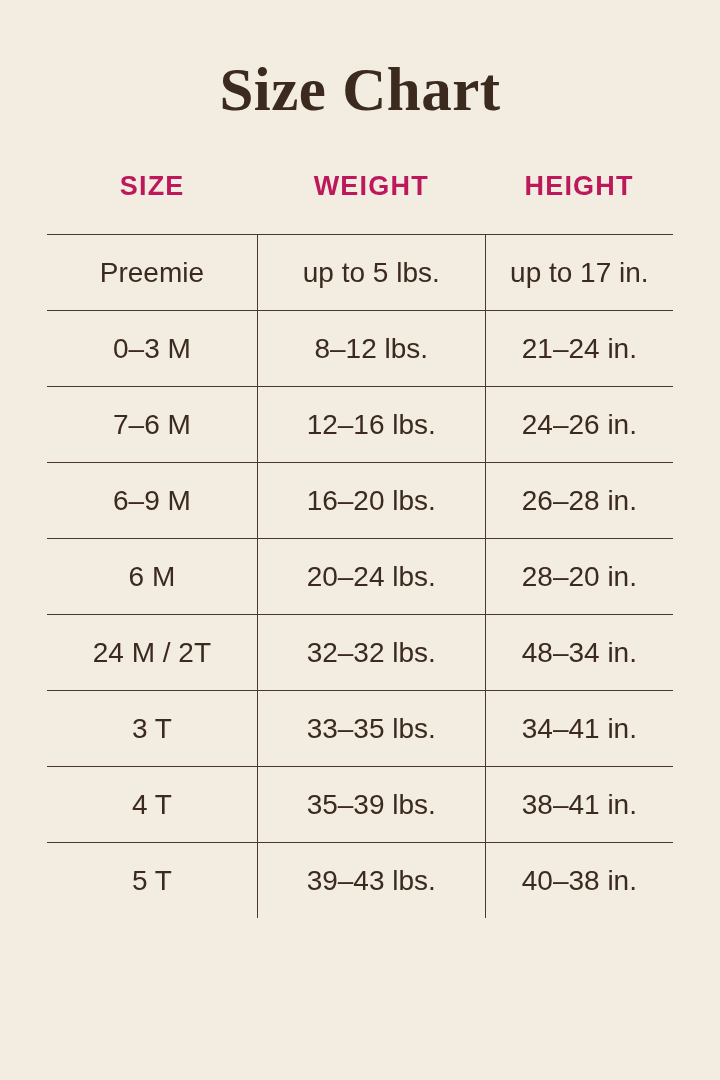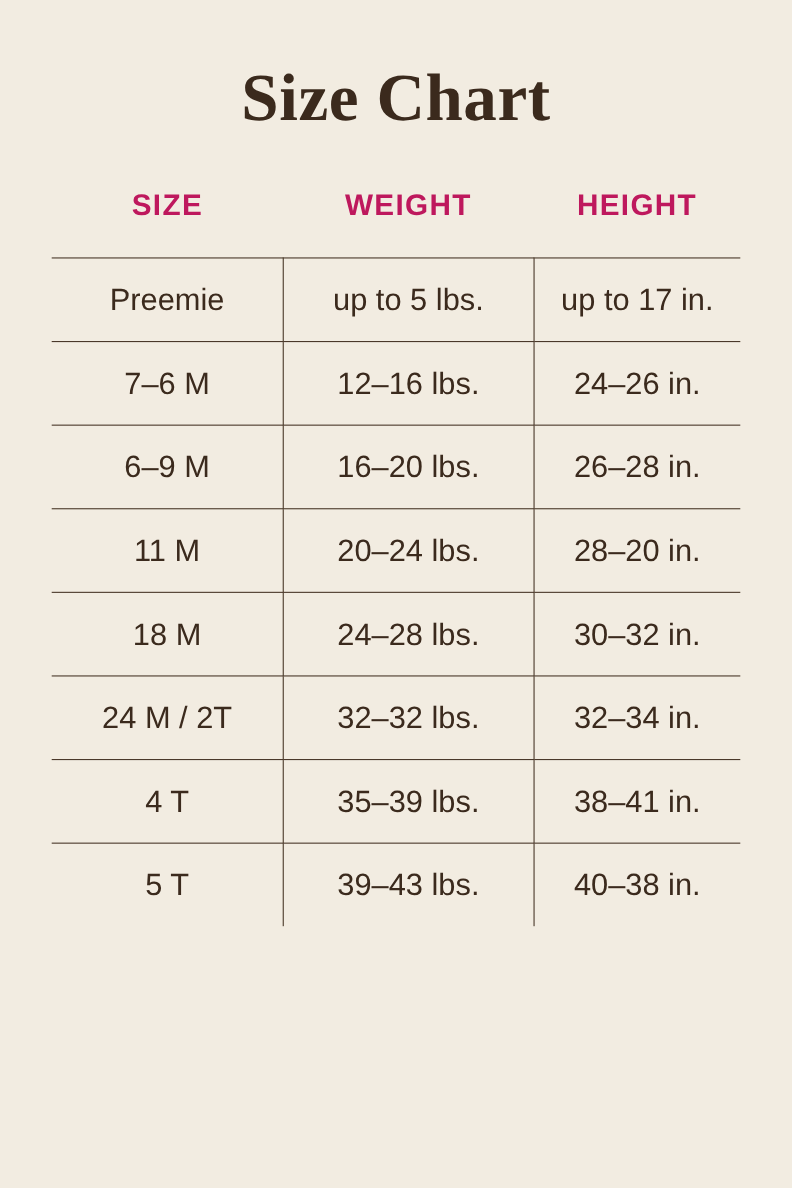--- a/index.html
+++ b/index.html
@@ -105,43 +105,48 @@
           <th>HEIGHT</th>
         </tr>
       </thead>
       <tbody id="table-body">
           <tr>
             <td class="col-size">Preemie</td>
             <td class="col-weight">up to 5 lbs.</td>
             <td class="col-height">up to 17 in.</td>
           </tr>
           <tr>
+            <td class="col-size">0–3 M</td>
+            <td class="col-weight">8–12 lbs.</td>
+            <td class="col-height">21–24 in.</td>
+          </tr>
+          <tr>
             <td class="col-size">7–6 M</td>
             <td class="col-weight">12–16 lbs.</td>
             <td class="col-height">24–26 in.</td>
           </tr>
           <tr>
             <td class="col-size">6–9 M</td>
             <td class="col-weight">16–20 lbs.</td>
             <td class="col-height">26–28 in.</td>
           </tr>
           <tr>
-            <td class="col-size">11 M</td>
+            <td class="col-size">6 M</td>
             <td class="col-weight">20–24 lbs.</td>
             <td class="col-height">28–20 in.</td>
           </tr>
           <tr>
-            <td class="col-size">18 M</td>
-            <td class="col-weight">24–28 lbs.</td>
-            <td class="col-height">30–32 in.</td>
+            <td class="col-size">24 M / 2T</td>
+            <td class="col-weight">32–32 lbs.</td>
+            <td class="col-height">48–34 in.</td>
           </tr>
           <tr>
-            <td class="col-size">24 M / 2T</td>
-            <td class="col-weight">32–32 lbs.</td>
-            <td class="col-height">32–34 in.</td>
+            <td class="col-size">3 T</td>
+            <td class="col-weight">33–35 lbs.</td>
+            <td class="col-height">34–41 in.</td>
           </tr>
           <tr>
             <td class="col-size">4 T</td>
             <td class="col-weight">35–39 lbs.</td>
             <td class="col-height">38–41 in.</td>
           </tr>
           <tr>
             <td class="col-size">5 T</td>
             <td class="col-weight">39–43 lbs.</td>
             <td class="col-height">40–38 in.</td>

